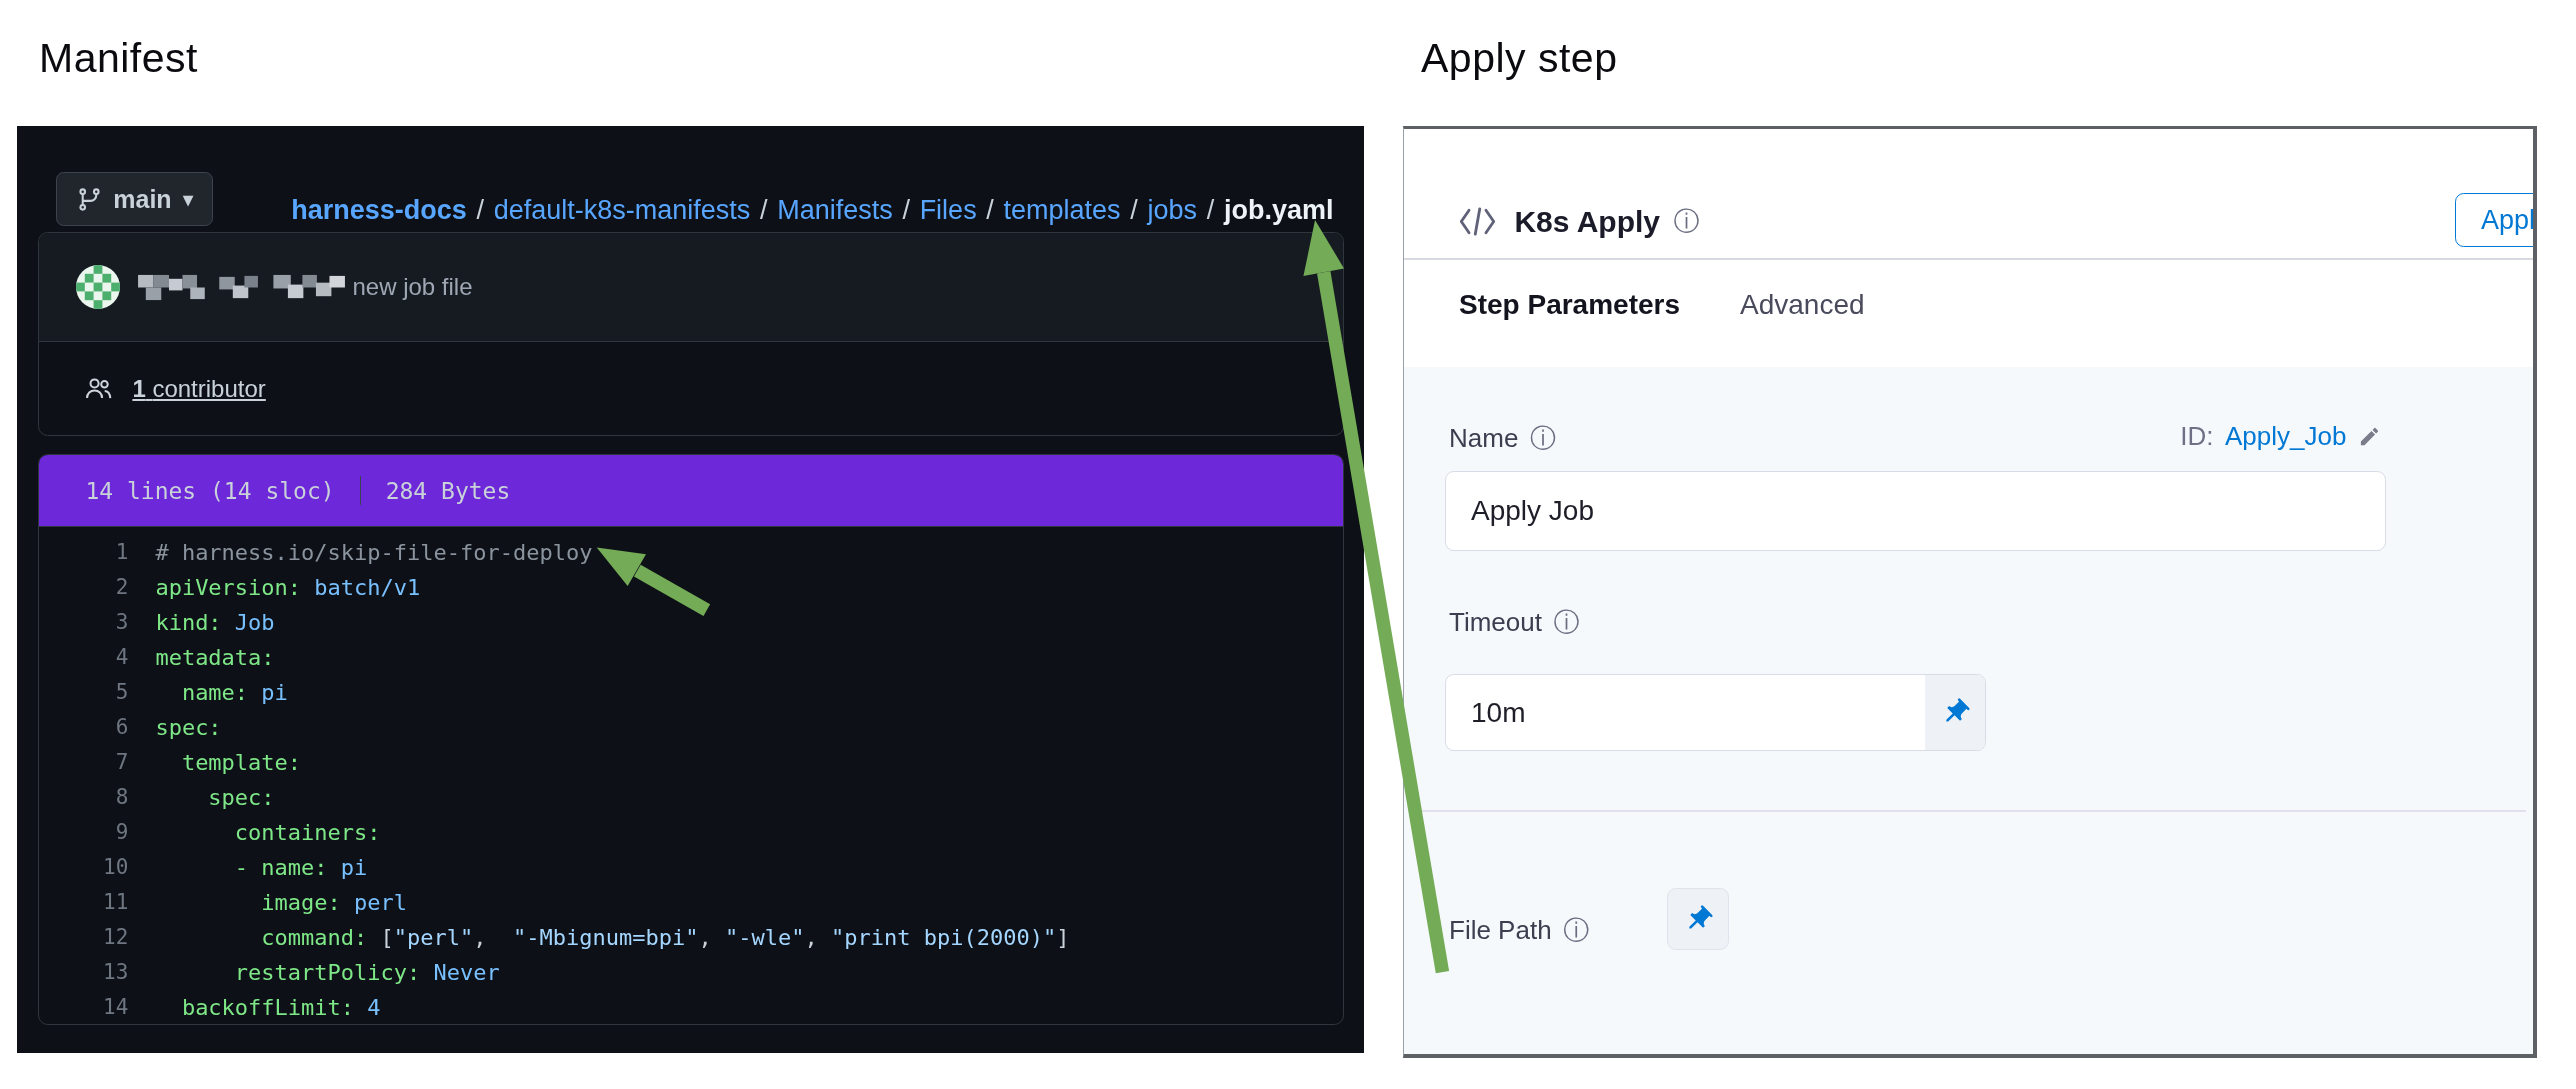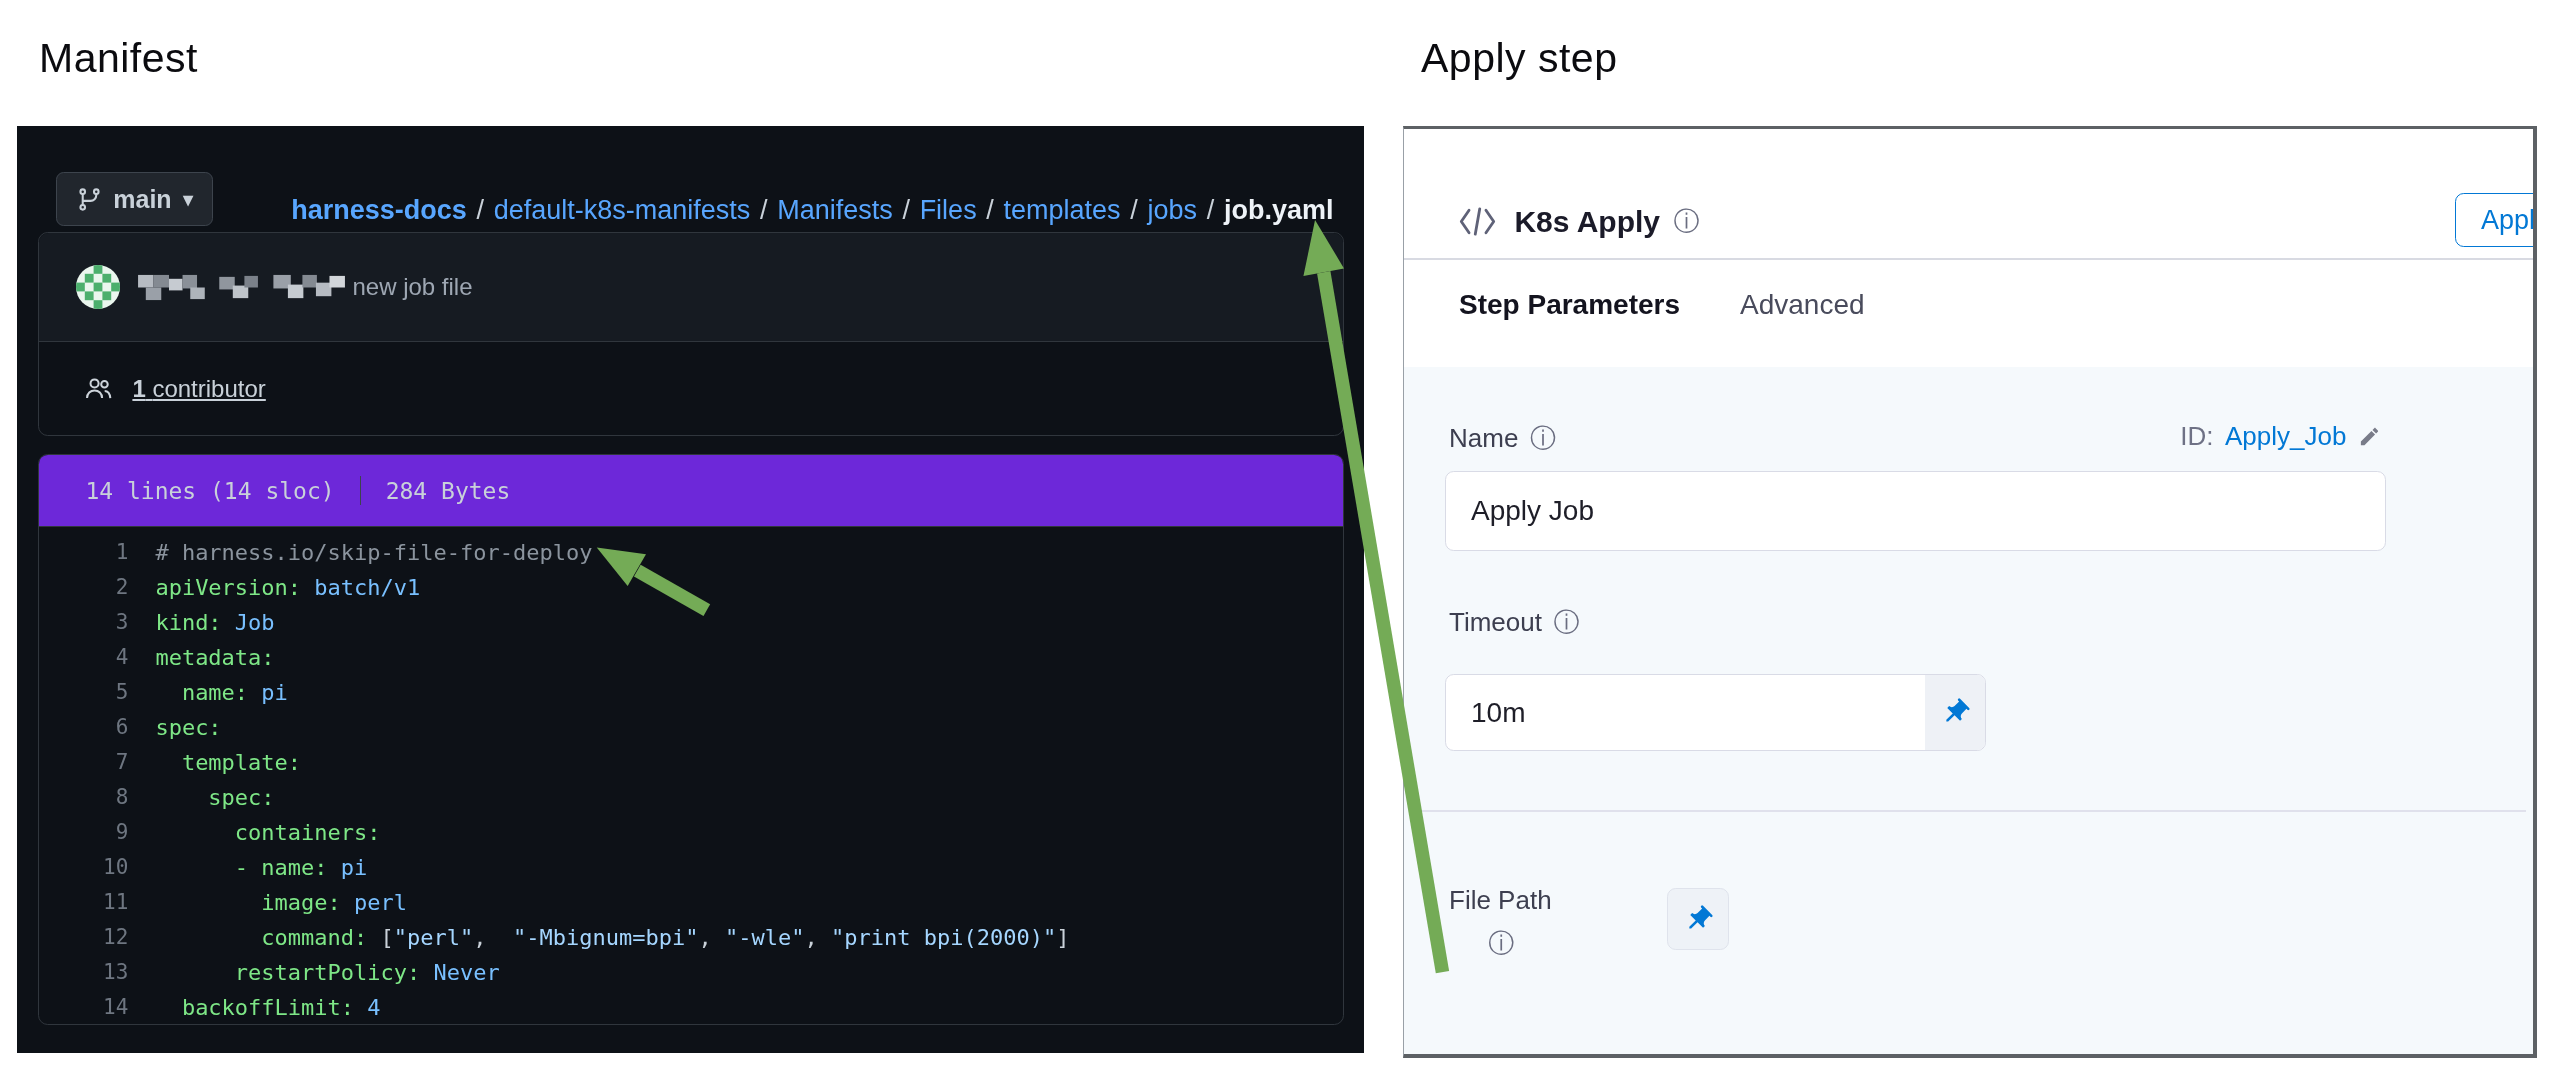--- a/index.html
+++ b/index.html
@@ -69,21 +69,21 @@
   .pin-seg{width:60px;background:#eef1f6;display:flex;align-items:center;justify-content:center;cursor:pointer;}
   #name-label{left:45px;top:54px;}
   #id-row{position:absolute;top:54px;right:152px;display:flex;align-items:center;gap:11.6px;font-size:26px;}
   #id-row .id-cap{color:#6e7185;}
   #id-row a{color:#0278d5;text-decoration:none;cursor:pointer;}
   #name-input{left:41px;top:104px;width:941px;height:80px;}
   #timeout-label{left:45px;top:463px;}
   #timeout-input{left:41px;top:307px;width:541px;height:77px;justify-content:center;}
   #timeout-label{top:238px;}
   .section-div{position:absolute;left:11.6px;top:443px;width:1110px;height:1.9px;background:#e0e1ec;}
-  #fp-label{left:45px;top:518px;flex-direction:column;}
+  #fp-label{left:45px;top:546px;}
   .pin-button{position:absolute;left:263px;top:521px;width:60px;height:60px;background:#eef2f7;
               border:1px solid #dfe3ec;border-radius:8.7px;display:flex;align-items:center;justify-content:center;cursor:pointer;}
   #fp-input{left:41px;top:602px;width:1052px;height:77px;}
 
   .arrow-overlay{position:absolute;left:0;top:0;width:2576px;height:1089px;pointer-events:none;}
   svg{display:block;}
 </style>
 </head>
 <body>
 

